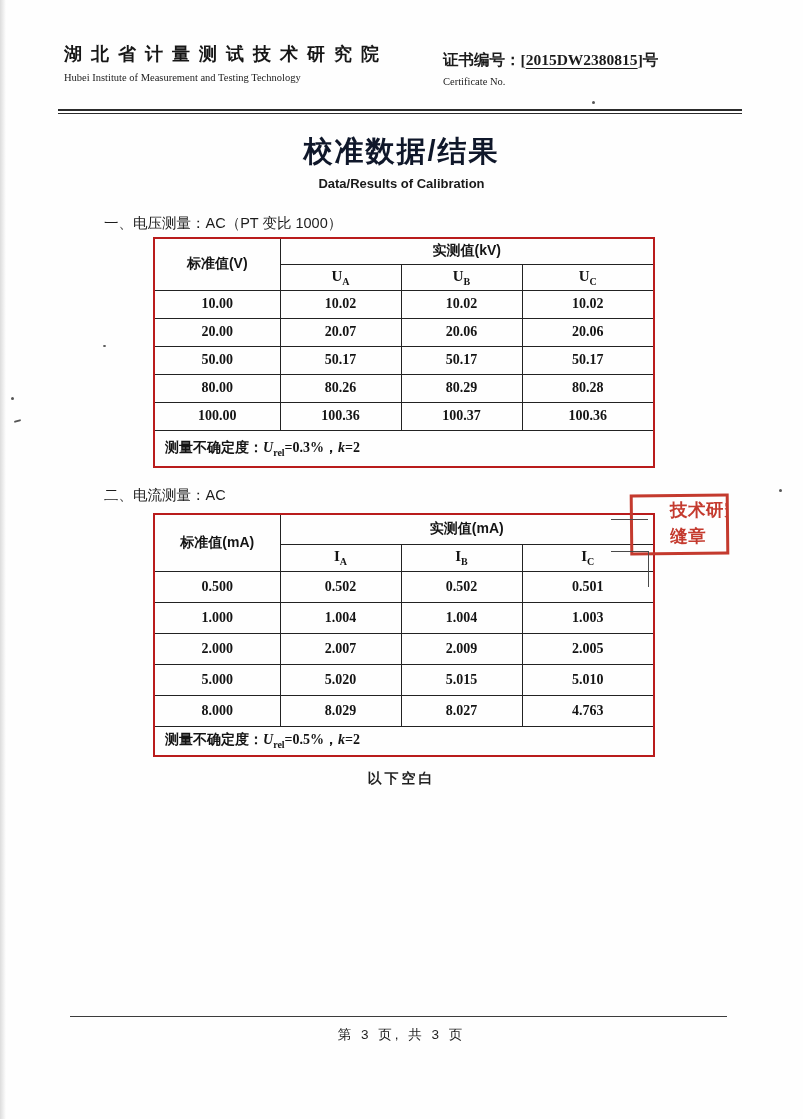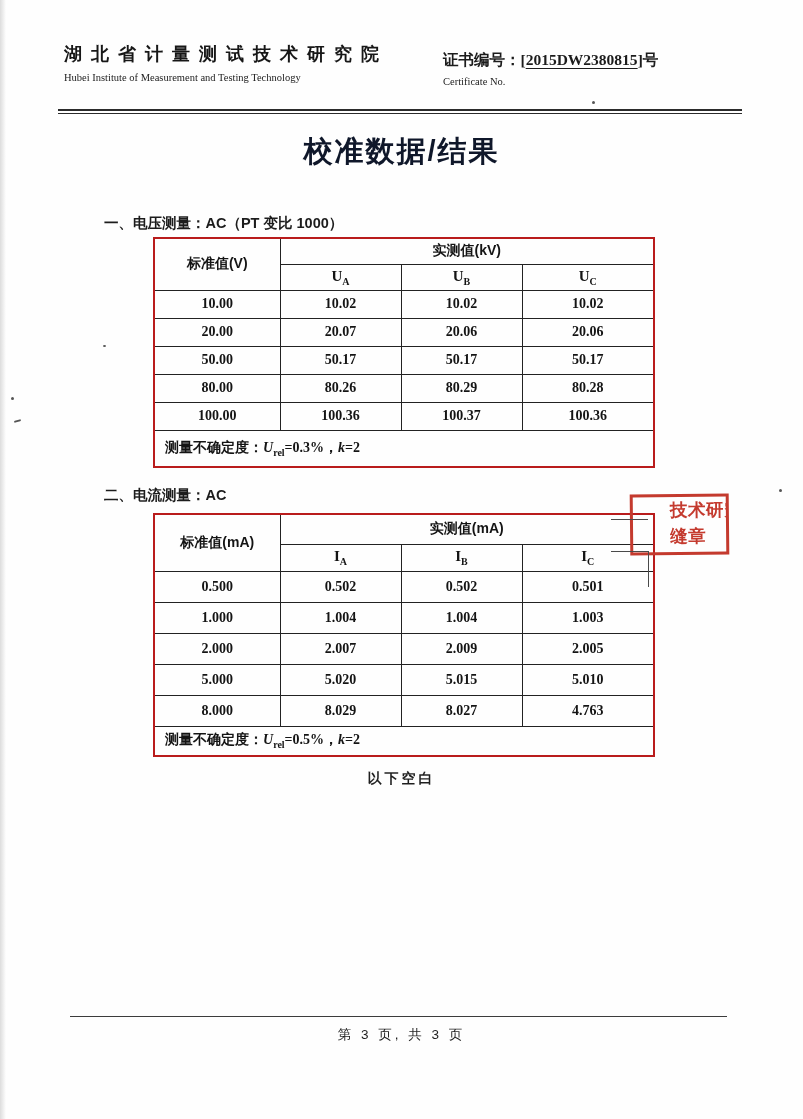--- a/index.html
+++ b/index.html
@@ -25,21 +25,21 @@
   .double-rule{position:absolute; left:58px; top:109px; width:684px; height:2px;
     border-top:2px solid #2b2b2b; border-bottom:1px solid #2b2b2b;}
 
   
   .doc-title{position:absolute; left:0; top:132px; width:100%; text-align:center;
     font-size:29px; font-weight:bold; letter-spacing:2px; color:#0f172a;}
   .doc-subtitle{position:absolute; left:0; top:176px; width:100%; text-align:center;
     font-size:13px; font-weight:600; color:#1a1a1a;}
 
   
-  .sec-heading{position:absolute; font-size:14.5px; font-weight:bold; white-space:nowrap;}
+  .sec-heading{position:absolute; font-size:14.5px; font-weight:normal; white-space:nowrap;}
   .sec1-heading{left:104px; top:214px;}
   .sec2-heading{left:104px; top:486px;}
 
   
   table.data-table{position:absolute; border-collapse:collapse; table-layout:fixed;
     width:500px; border:2px solid #b91c1c;}
   table.t1{left:153px; top:237px;}
   table.t2{left:153px; top:513px;}
   .data-table td{border:1.5px solid #222; text-align:center; vertical-align:middle;
     font-family:"Liberation Serif", serif; font-weight:bold; font-size:14px;
@@ -90,20 +90,21 @@
   </div>
   <div class="cert-block">
     <div class="cert-line">
       <span>证书编号：</span><span class="cert-bracket">[</span><span class="cert-number">2015DW2380815</span><span class="cert-bracket">]号</span>
     </div>
     <div class="cert-en">Certificate No.</div>
   </div>
   <div class="double-rule"></div>
 
   <div class="doc-title">校准数据/结果</div>
+  <div class="doc-subtitle">Data/Results of Calibration</div>
 
   <div class="sec-heading sec1-heading">一、电压测量：AC（PT 变比 1000）</div>
   <table class="data-table t1">
     <colgroup>
         <col style="width:126px">
         <col style="width:121px">
         <col style="width:121px">
         <col style="width:132px">
       </colgroup>
     <tbody>

